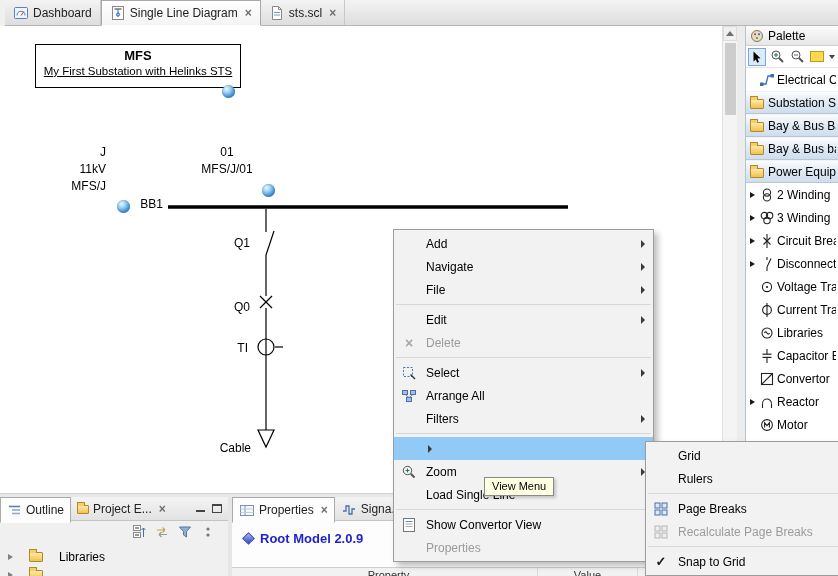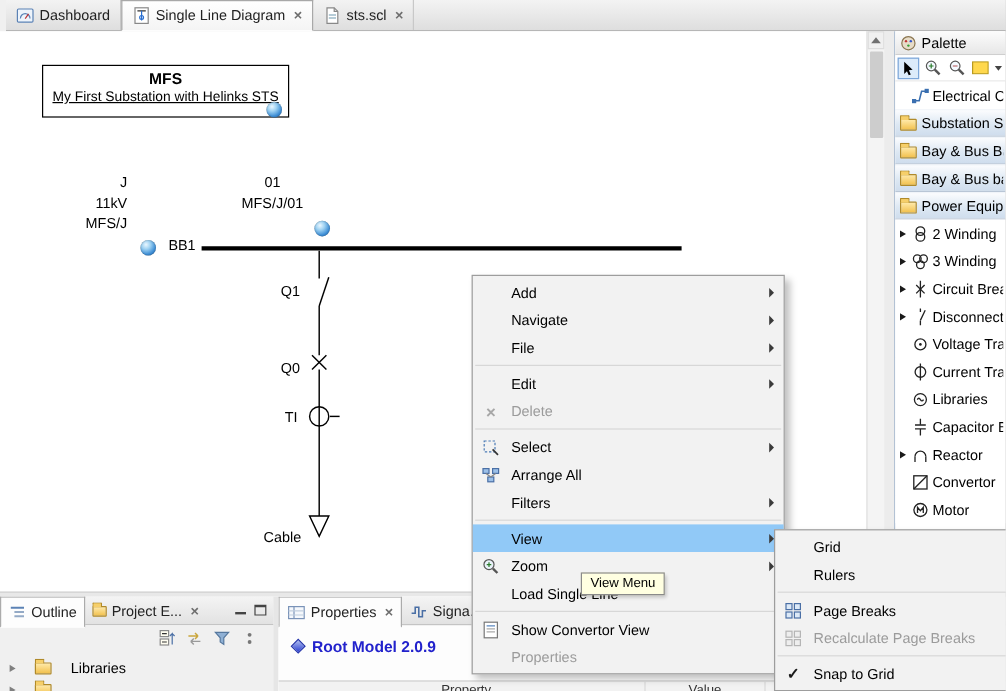--- a/index.html
+++ b/index.html
@@ -10,21 +10,21 @@
   
   .tabbar{position:absolute;left:5px;top:0;width:838px;height:26px;background:linear-gradient(#f3f3f3,#dedede);border-bottom:1px solid #b6b6b6;display:flex}
   .etab{display:flex;align-items:center;gap:4px;padding:0 8px;border-right:1px solid #c8c8c8;color:#222;white-space:nowrap}
   .etab.active{background:linear-gradient(#ffffff,#f4f4f4);border:1px solid #a8a8a8;border-bottom:1px solid #fdfdfd;margin-bottom:-1px}
   .tab-close{color:#6e6e6e;font-weight:bold;font-size:12px;line-height:1;margin-left:3px}
 
   
   .canvas{position:absolute;left:0;top:26px;width:722px;height:467px;background:#fff;overflow:hidden}
   .dsvg{position:absolute;left:0;top:0}
   .dlabel{position:absolute;line-height:17px;white-space:nowrap}
-  .mfs-box{position:absolute;left:35px;top:28px;width:206px;height:44px;border:1px solid #000;background:#fff;text-align:center;overflow:hidden}
+  .mfs-box{position:absolute;left:35px;top:18px;width:206px;height:44px;border:1px solid #000;background:#fff;text-align:center;overflow:hidden}
   .mfs-title{font-weight:bold;font-size:13px;margin-top:3px}
   .mfs-sub{font-size:11.5px;text-decoration:underline;margin-top:2px;white-space:nowrap}
   .globe{position:absolute;width:13px;height:13px;border-radius:50%;background:radial-gradient(circle at 36% 30%,#eaf7ff 0%,#9fd2f2 30%,#3f8fd6 65%,#1d5fa6 100%);box-shadow:inset 0 0 1px rgba(0,0,0,.5)}
 
   
   .vscroll{position:absolute;left:722px;top:26px;width:15px;height:467px;background:#f4f4f4;border-left:1px solid #e0e0e0}
   .scroll-btn{width:14px;height:15px;background:#f0f0f0;border:1px solid #dcdcdc;display:flex;align-items:center;justify-content:center}
   .tri-up{width:0;height:0;border-left:4px solid transparent;border-right:4px solid transparent;border-bottom:5px solid #707070}
   .scroll-thumb{position:absolute;left:2px;top:17px;width:11px;height:72px;background:#cdcdcd;border-radius:1px}
   .vsplit{position:absolute;left:737px;top:26px;width:8px;height:467px;background:#ececec}
@@ -339,41 +339,41 @@
           <svg width="16" height="16">
             <line x1="8" y1="1" x2="8" y2="6" stroke="#222" stroke-width="1.1"></line>
             <line x1="3.5" y1="6.2" x2="12.5" y2="6.2" stroke="#222" stroke-width="1.2"></line>
             <line x1="3.5" y1="9.4" x2="12.5" y2="9.4" stroke="#222" stroke-width="1.2"></line>
             <line x1="8" y1="9.6" x2="8" y2="15" stroke="#222" stroke-width="1.1"></line>
           </svg>
         </span>
       <span class="plbl">Capacitor B</span>
     </div>
     <div class="prow tool">
+      <span class="exp"></span>
+      <span class="picon">
+          <svg width="16" height="16">
+            <rect x="2.5" y="2.5" width="11" height="11" fill="none" stroke="#222" stroke-width="1.1"></rect>
+            <line x1="2.5" y1="13.5" x2="13.5" y2="2.5" stroke="#222" stroke-width="1.1"></line>
+          </svg>
+        </span>
+      <span class="plbl">Convertor</span>
+    </div>
+    <div class="prow tool">
       <span class="exp">
           <span class="exp-arrow"></span>
         </span>
       <span class="picon">
           <svg width="16" height="16">
             <path d="M3.5 9.5 a4.5 4.5 0 1 1 9 0" fill="none" stroke="#222" stroke-width="1.1"></path>
             <line x1="3.5" y1="9.5" x2="3.5" y2="14" stroke="#222" stroke-width="1.1"></line>
             <line x1="12.5" y1="9.5" x2="12.5" y2="14" stroke="#222" stroke-width="1.1"></line>
           </svg>
         </span>
       <span class="plbl">Reactor</span>
-    </div>
-    <div class="prow tool">
-      <span class="exp"></span>
-      <span class="picon">
-          <svg width="16" height="16">
-            <rect x="2.5" y="2.5" width="11" height="11" fill="none" stroke="#222" stroke-width="1.1"></rect>
-            <line x1="2.5" y1="13.5" x2="13.5" y2="2.5" stroke="#222" stroke-width="1.1"></line>
-          </svg>
-        </span>
-      <span class="plbl">Convertor</span>
     </div>
     <div class="prow tool">
       <span class="exp"></span>
       <span class="picon">
           <svg width="16" height="16">
             <circle cx="8" cy="8" r="5.4" fill="none" stroke="#222" stroke-width="1.1"></circle>
             <path d="M5.6 10.6 V5.8 l2.4 2.8 2.4 -2.8 v4.8" fill="none" stroke="#222" stroke-width="1.1"></path>
           </svg>
         </span>
       <span class="plbl">Motor</span>
@@ -552,21 +552,20 @@
     <div class="mi">
       <span class="gut"></span>
       <span class="lbl">Filters</span>
       <span class="subw">
           <span class="sub-arrow"></span>
         </span>
     </div>
     <div class="msep"></div>
     <div class="mi hl">
       <span class="gut"></span>
-      <span class="lbl">View</span>
       <span class="subw">
           <span class="sub-arrow"></span>
         </span>
     </div>
     <div class="mi">
       <span class="gut">
           <span>
             <svg width="16" height="16">
               <circle cx="6.5" cy="6.5" r="4.2" fill="#eaf2fa" stroke="#555"></circle>
               <line x1="9.8" y1="9.8" x2="13.5" y2="13.5" stroke="#555" stroke-width="2"></line>

